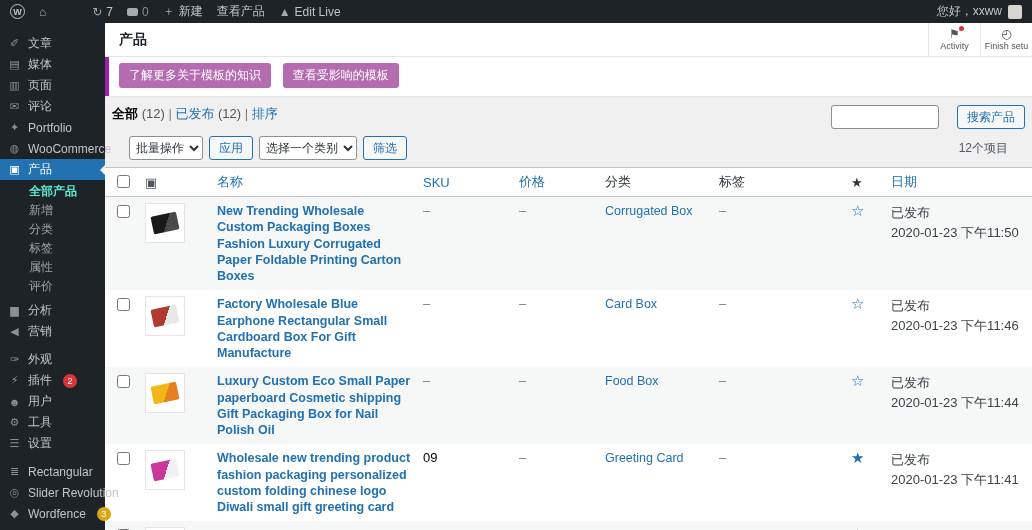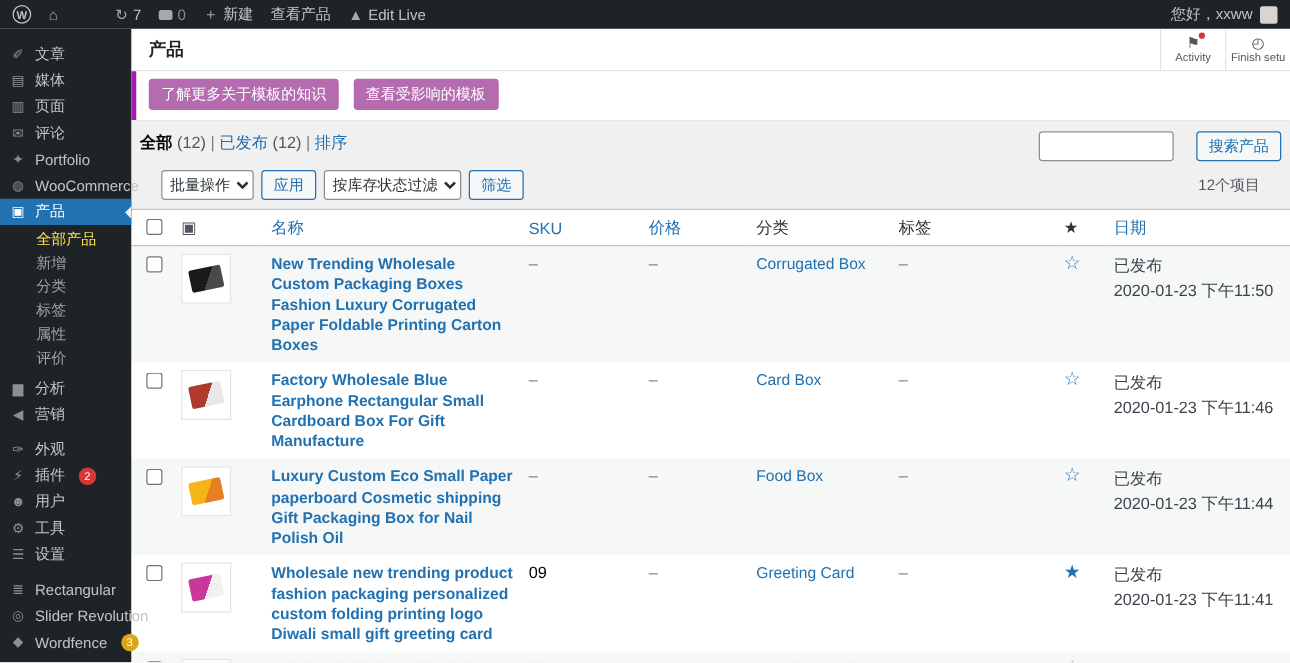--- a/index.html
+++ b/index.html
@@ -23,21 +23,21 @@
 
   
   .sidebar { position:absolute; top:23px; left:0; width:105px; bottom:0; background:#1d2327; color:#c3c4c7; font-size:12px; padding-top:10px; z-index:20; }
   .menu-item { display:flex; align-items:center; gap:7px; height:21px; padding:0 6px 0 8px; cursor:pointer; position:relative; white-space:nowrap; }
   .menu-item .mi-icon { width:13px; text-align:center; color:#8c8f94; font-size:11px; flex:0 0 13px; }
   .menu-item.active { background:#2271b1; color:#fff; }
   .menu-item.active .mi-icon { color:#fff; }
   .menu-item.active:after { content:""; position:absolute; right:0; top:50%; margin-top:-5px; border:5px solid transparent; border-right-color:#f0f0f1; }
   .submenu { padding:2px 0 4px; }
   .submenu-item { height:19px; line-height:19px; padding-left:29px; color:#9ca2a7; cursor:pointer; white-space:nowrap; }
-  .submenu-item.current { color:#fde047; font-weight:normal; }
+  .submenu-item.current { color:#5eead4; font-weight:bold; }
   .menu-sep { height:7px; }
   .badge { display:inline-block; min-width:14px; height:14px; line-height:14px; text-align:center; border-radius:8px; color:#fff; font-size:9px; padding:0 3px; margin-left:4px; }
 
   
   .content { position:absolute; top:23px; left:105px; right:0; bottom:0; background:#f0f0f1; overflow:hidden; }
   .page-header { background:#fff; height:34px; display:flex; align-items:stretch; border-bottom:1px solid #e2e4e7; box-shadow:0 1px 0 rgba(0,0,0,.04); }
   .page-title { font-size:14px; font-weight:bold; color:#1d2327; align-self:center; padding-left:14px; }
   .header-tabs { margin-left:auto; display:flex; }
   .header-tab { width:52px; border-left:1px solid #e2e4e7; display:flex; flex-direction:column; align-items:center; justify-content:center; gap:1px; font-size:9px; color:#50575e; cursor:pointer; }
   .header-tab .ht-icon { font-size:12px; color:#50575e; position:relative; line-height:12px; }
@@ -231,21 +231,21 @@
       </div>
       <div class="search-box">
         <input class="search-input" type="text" placeholder="" style="">
         <button class="btn-secondary">搜索产品</button>
       </div>
     </div>
 
     <div class="filter-row">
       <select class="wp-select"><option>批量操作</option></select>
       <button class="btn-secondary">应用</button>
-      <select class="wp-select"><option>按库存状态过滤</option></select>
+      <select class="wp-select"><option>选择一个类别</option></select>
       <button class="btn-secondary">筛选</button>
       <span class="items-count">12个项目</span>
     </div>
 
     <table class="list">
       <thead>
         <tr>
           <th class="col-cb"><input type="checkbox" class="cb" style=""></th>
           <th class="col-img"><span class="img-col-icon">▣</span></th>
           <th class="col-name sortable">名称</th>
@@ -319,21 +319,21 @@
             </td>
           </tr>
           <tr>
             <td><input type="checkbox" class="cb" style=""></td>
             <td>
               <div class="thumb">
                 <div class="thumb-inner" style="background: linear-gradient(120deg, rgb(201, 55, 155) 55%, rgb(241, 241, 241) 55%);"></div>
               </div>
             </td>
             <td>
-              <a class="row-title">Wholesale new trending product fashion packaging personalized custom folding printing logo Diwali small gift greeting card</a>
+              <a class="row-title">Wholesale new trending product fashion packaging personalized custom folding chinese logo Diwali small gift greeting card</a>
             </td>
             <td>09</td>
             <td class="dim">–</td>
             <td><a class="cat-link">Greeting Card</a></td>
             <td class="dim">–</td>
             <td><span class="star">★</span></td>
             <td class="date-cell">
               <div>已发布</div>
               <div>2020-01-23 下午11:41</div>
             </td>

